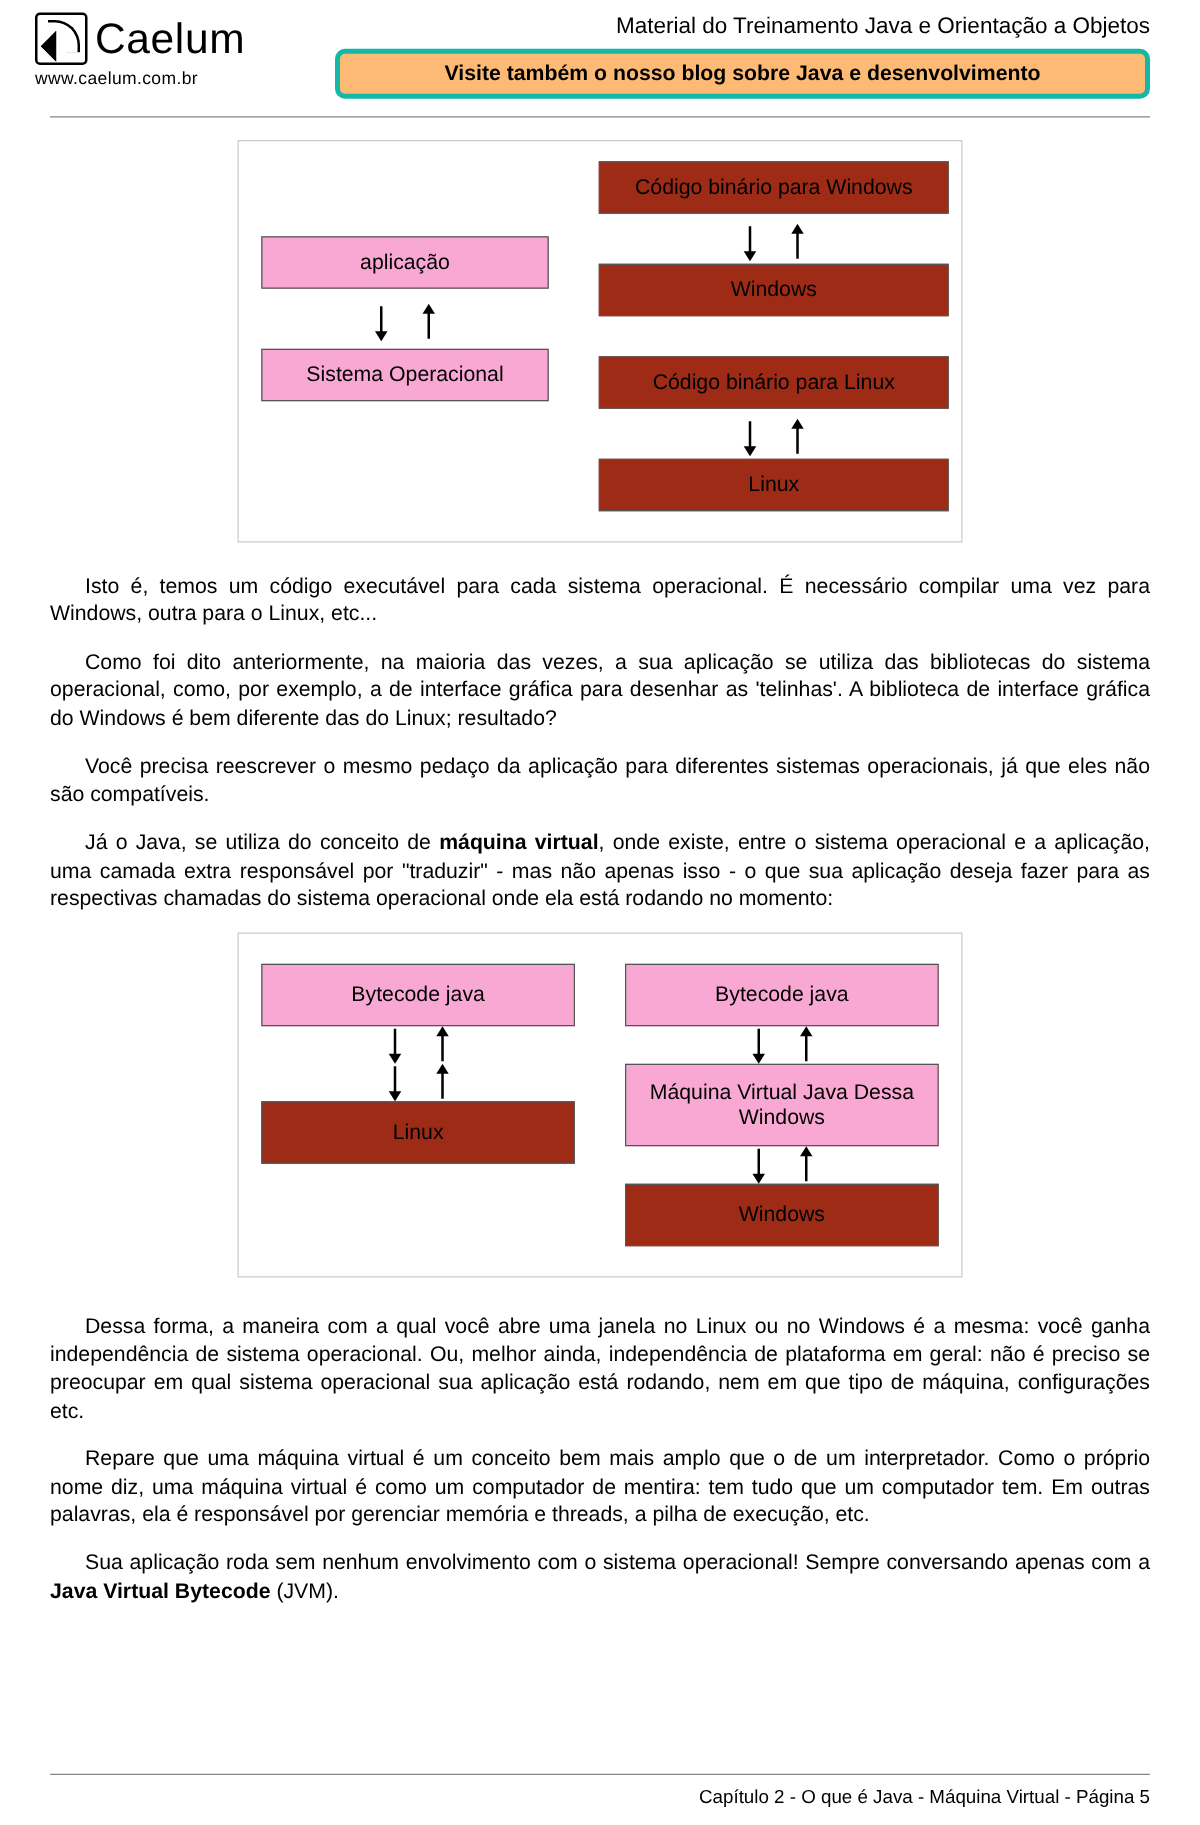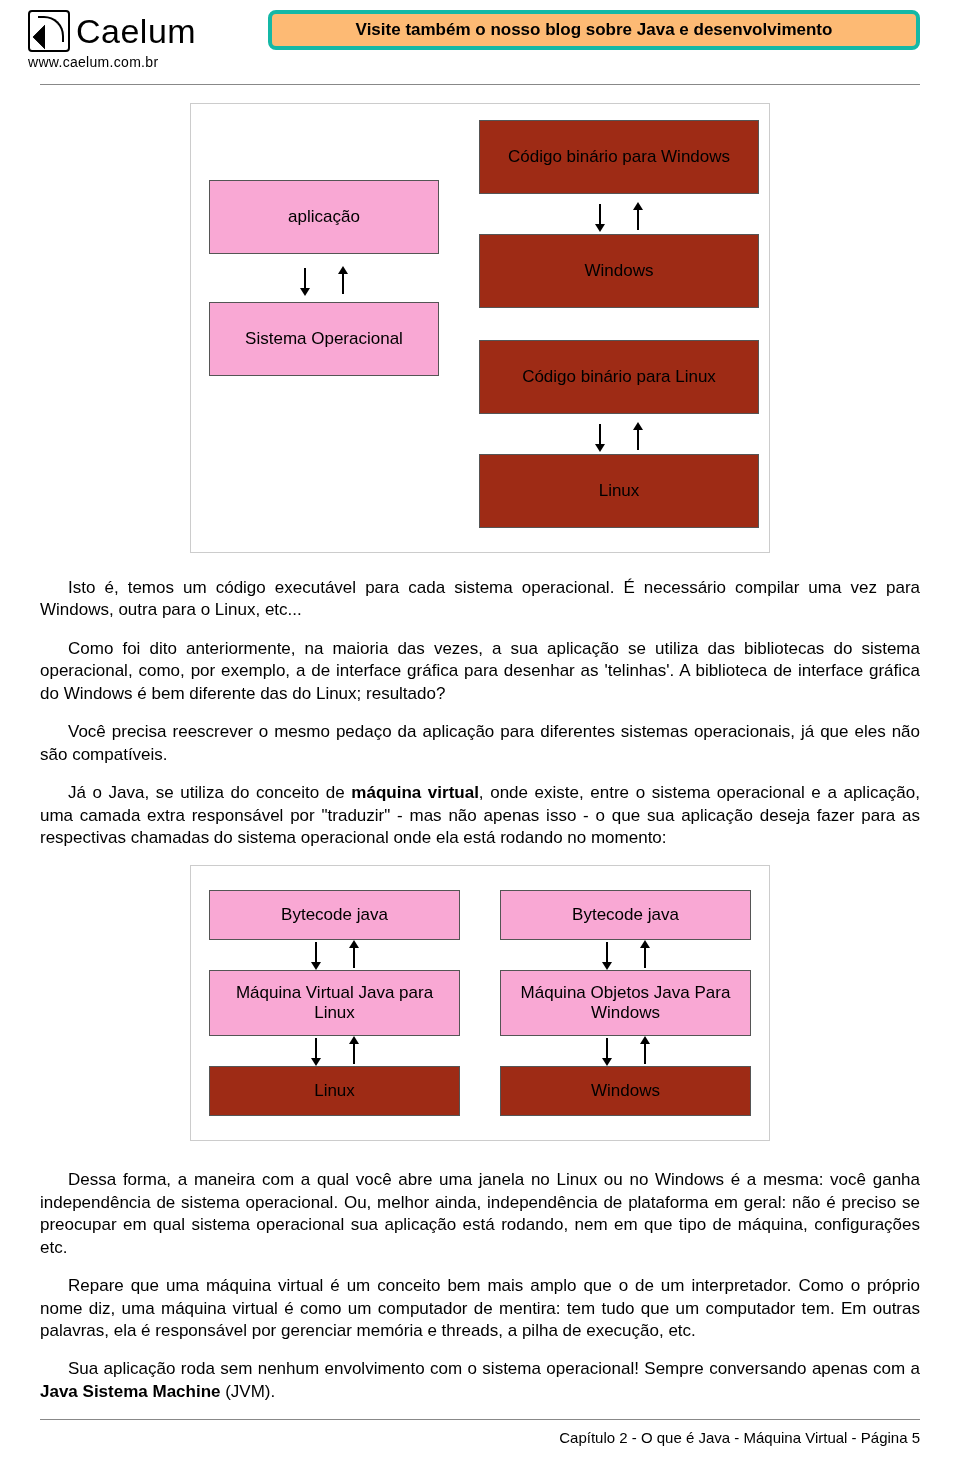--- a/index.html
+++ b/index.html
@@ -67,21 +67,21 @@
     padding: 16px 18px 24px 18px;
     position: relative;
     display: grid;
     grid-template-columns: 230px 280px;
     column-gap: 40px;
   }
   .box {
     border: 1px solid #555;
     text-align: center;
     font-size: 17px;
-    padding: 26px 6px;
+    padding: 10px 6px;
   }
   .box-blue { background: #f9a8d4; }
   .box-red { background: #9e2b15; }
   .col-left { display: flex; flex-direction: column; gap: 34px; padding-top: 60px; }
   .col-right { display: flex; flex-direction: column; gap: 26px; }
   .arrow-pair { display: flex; justify-content: center; gap: 36px; height: 20px; }
   p { font-size: 17px; line-height: 1.32; margin-bottom: 16px; text-align: justify; }
   .indent { text-indent: 28px; }
   
   .diagram2-wrap { display: flex; justify-content: center; margin: 10px 0 28px 0; }
@@ -132,20 +132,21 @@
 
 <div class="header">
   <div class="logo-block">
     <div class="logo-row">
       <div class="logo-square"></div>
       <div class="logo-text">Caelum</div>
     </div>
     <div class="logo-url">www.caelum.com.br</div>
   </div>
   <div class="header-right">
+    <div class="header-title">Material do Treinamento Java e Orientação a Objetos</div>
     <div class="header-banner">Visite também o nosso blog sobre Java e desenvolvimento</div>
   </div>
 </div>
 
 <hr class="hr">
 
 <div class="content">
 
   <div class="diagram1-wrap">
     <div class="diagram1">
@@ -182,45 +183,44 @@
   </p>
 
   <div class="diagram2-wrap">
     <div class="diagram2">
       <div class="d2-col">
         <div class="box2 box-blue">Bytecode java</div>
         <div class="arrow-gap">
           <div class="arrow-v down"></div>
           <div class="arrow-v up"></div>
         </div>
-        <div class="box2 box2-tall box-blue">Máquina Virtual Java para Linux</div>
         <div class="arrow-gap">
           <div class="arrow-v down"></div>
           <div class="arrow-v up"></div>
         </div>
         <div class="box2 box-red">Linux</div>
       </div>
       <div class="d2-col">
         <div class="box2 box-blue">Bytecode java</div>
         <div class="arrow-gap">
           <div class="arrow-v down"></div>
           <div class="arrow-v up"></div>
         </div>
-        <div class="box2 box2-tall box-blue">Máquina Objetos Java Para Windows</div>
+        <div class="box2 box2-tall box-blue">Máquina Virtual Java Dessa Windows</div>
         <div class="arrow-gap">
           <div class="arrow-v down"></div>
           <div class="arrow-v up"></div>
         </div>
         <div class="box2 box-red">Windows</div>
       </div>
     </div>
   </div>
 
   <p class="indent">Dessa forma, a maneira com a qual você abre uma janela no Linux ou no Windows é a mesma: você ganha independência de sistema operacional. Ou, melhor ainda, independência de plataforma em geral: não é preciso se preocupar em qual sistema operacional sua aplicação está rodando, nem em que tipo de máquina, configurações etc.</p>
   <p class="indent">Repare que uma máquina virtual é um conceito bem mais amplo que o de um interpretador. Como o próprio nome diz, uma máquina virtual é como um computador de mentira: tem tudo que um computador tem. Em outras palavras, ela é responsável por gerenciar memória e threads, a pilha de execução, etc.</p>
   <p class="indent">
-    <span>Sua aplicação roda sem nenhum envolvimento com o sistema operacional! Sempre conversando apenas com a </span><strong>Java Sistema Machine</strong><span> (JVM).</span>
+    <span>Sua aplicação roda sem nenhum envolvimento com o sistema operacional! Sempre conversando apenas com a </span><strong>Java Virtual Bytecode</strong><span> (JVM).</span>
   </p>
 
 </div>
 
 <div class="footer-rule"></div>
 <div class="footer">Capítulo 2 - O que é Java -  Máquina Virtual - Página 5</div>
 
 </body></html>

